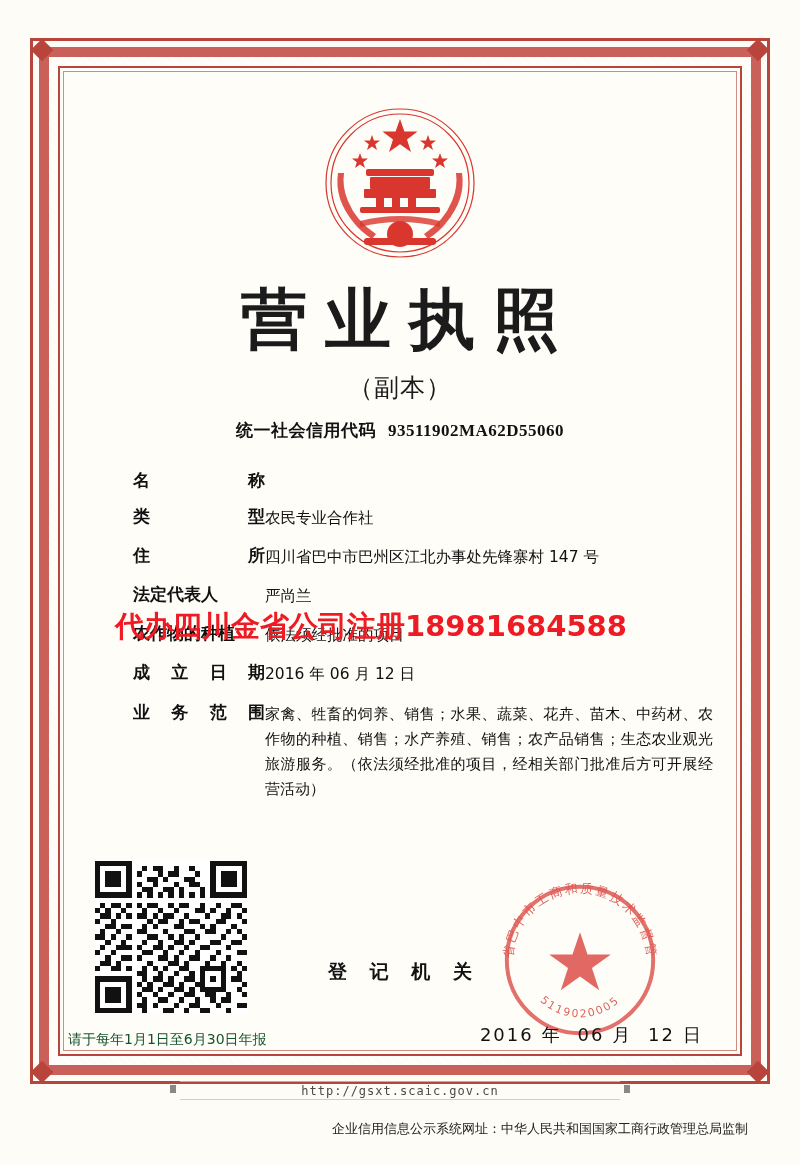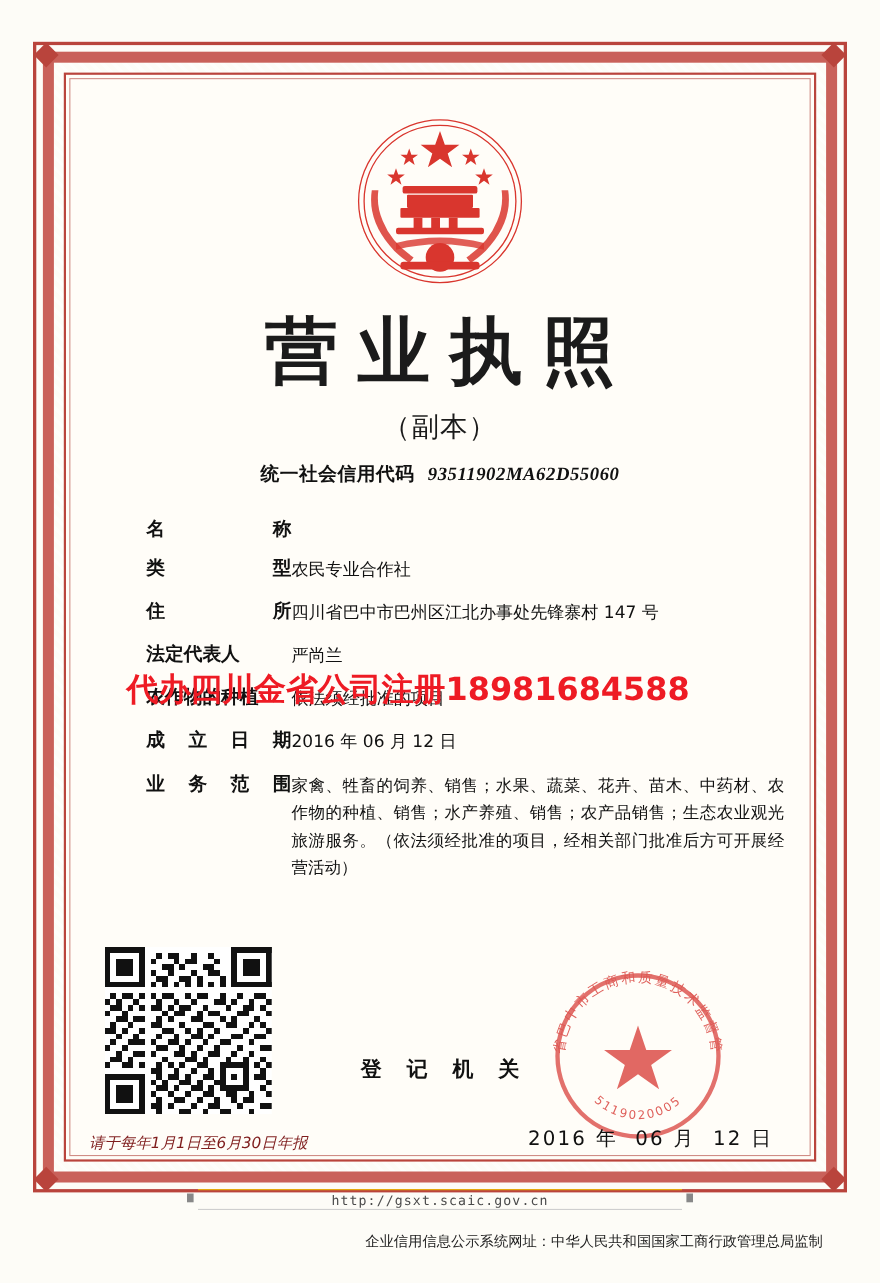--- a/index.html
+++ b/index.html
@@ -134,21 +134,20 @@
     font-size: 17px;
     font-weight: bold;
     color: #111;
     letter-spacing: 0.5px;
   }
   .credit-code .code-val {
     font-family: "Liberation Serif", serif;
     font-weight: bold;
     margin-left: 12px;
     letter-spacing: 0.5px;
-    font-style: italic;
   }
 
   
   .fields {
     position: absolute;
     top: 398px;
     left: 70px;
     right: 20px;
   }
   .row {
@@ -242,26 +241,25 @@
     font-family: "DejaVu Sans", sans-serif;
     font-size: 18px;
     color: #111;
     letter-spacing: 2px;
   }
   .issue-date span { margin: 0 4px; }
 
   
   .annual-note {
     position: absolute;
-    left: 18px;
+    left: 5px;
     top: 960px;
     font-family: "DejaVu Sans", sans-serif;
     font-size: 14px;
-    color: #7f1d1d;
-    font-style: italic;
+    color: #14532d;
   }
 
   
   .url-strip {
     position: absolute;
     left: 180px;
     right: 180px;
     bottom: 66px;
     text-align: center;
     font-family: "DejaVu Sans Mono", monospace;

